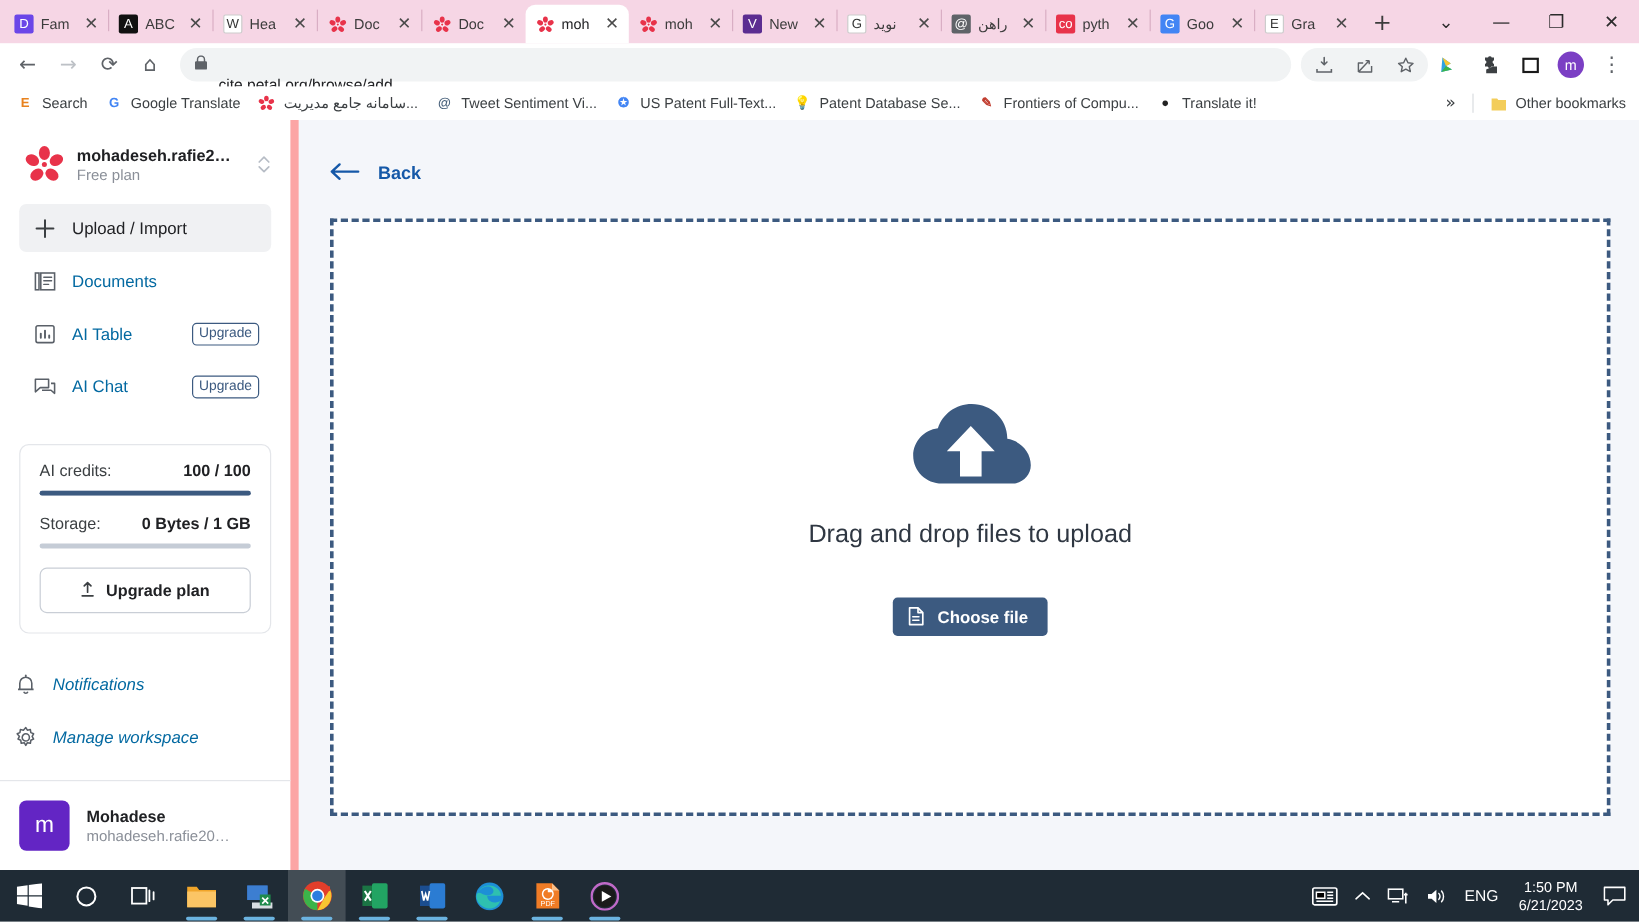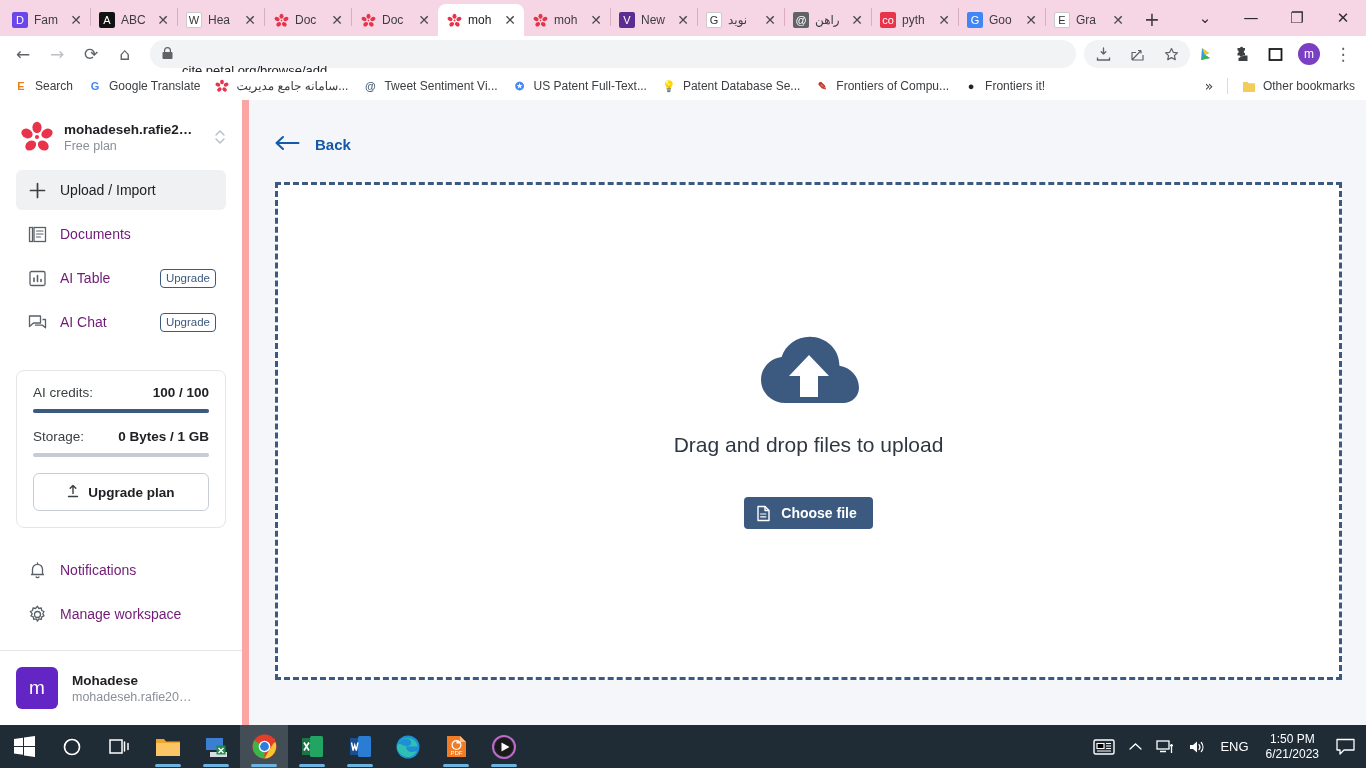--- a/index.html
+++ b/index.html
@@ -124,21 +124,21 @@
   .nav { padding: 0 16px; }
   .nav-item {
     display: flex; align-items: center; height: 40px; border-radius: 6px;
     padding: 0 10px; margin-bottom: 4px;
   }
   .nav-item.active { background: #f0f1f3; }
   .nav-ico {
     width: 22px; flex: 0 0 22px; margin-right: 12px; display: flex;
     align-items: center; justify-content: center; color: #5a6068;
   }
-  .nav-lbl { font-size: 14px; color: #701a75; flex: 1 1 auto; }
+  .nav-lbl { font-size: 14px; color: #0369a1; flex: 1 1 auto; }
   .nav-item.active .nav-lbl { color: #202124; }
   .badge {
     font-size: 11.5px; color: #3c5a80; border: 1px solid #3c5a80;
     border-radius: 4px; padding: 1px 5px; line-height: 15px;
   }
 
   .usage-card {
     margin: 24px 16px 0 16px; border: 1px solid #e4e6ea; border-radius: 8px;
     padding: 14px 16px 16px 16px;
   }
@@ -149,21 +149,21 @@
   .usage-row .val { color: #202124; font-weight: bold; }
   .bar { height: 4px; border-radius: 2px; background: #c5ccd6; margin: 9px 0 16px 0; }
   .bar > i { display: block; height: 100%; border-radius: 2px; background: #3c5a80; }
   .upgrade-btn {
     height: 38px; border: 1px solid #c9ced6; border-radius: 6px;
     display: flex; align-items: center; justify-content: center;
     font-size: 13.5px; color: #202124; font-weight: bold; margin-top: 2px;
   }
   .upgrade-btn .uic { margin-right: 9px; color: #3c4043; font-size: 13px; }
 
-  .nav-lower { padding: 22px 16px 0 16px; }
+  .nav-lower { padding: 22px 16px 0 0; font-style: italic; }
   .sb-foot {
     margin-top: auto; border-top: 1px solid #e4e6ea; padding: 16px 16px;
     display: flex; align-items: center;
   }
   .sb-avatar {
     width: 42px; height: 42px; flex: 0 0 42px; border-radius: 6px;
     background: #6325c4; color: #fff; display: flex; align-items: center;
     justify-content: center; font-size: 19px; margin-right: 14px;
   }
   .sb-user { min-width: 0; }
@@ -457,21 +457,21 @@
         <div class="bm">
           <span class="bmi" style="color: rgb(232, 197, 49); font-weight: bold; font-size: 11px;">💡</span>
           <span class="bml">Patent Database Se...</span>
         </div>
         <div class="bm">
           <span class="bmi" style="color: rgb(192, 57, 43); font-weight: bold; font-size: 11px;">✎</span>
           <span class="bml">Frontiers of Compu...</span>
         </div>
         <div class="bm">
           <span class="bmi" style="color: rgb(34, 34, 34); font-weight: bold; font-size: 11px;">●</span>
-          <span class="bml">Frontiers it!</span>
+          <span class="bml">Translate it!</span>
         </div>
       </div>
     <div class="bm-right">
       <div class="tbtn" style="width:20px;height:20px;font-size:14px;color:#3c4043;">»</div>
       <div class="bm-sep"></div>
       <div class="bm">
         <span class="bmi">
           <svg width="14" height="13" viewBox="0 0 14 13">
               <path d="M1 2h4.6l1 1.3H13V12H1z" fill="#f3cd5a"></path>
             </svg>

